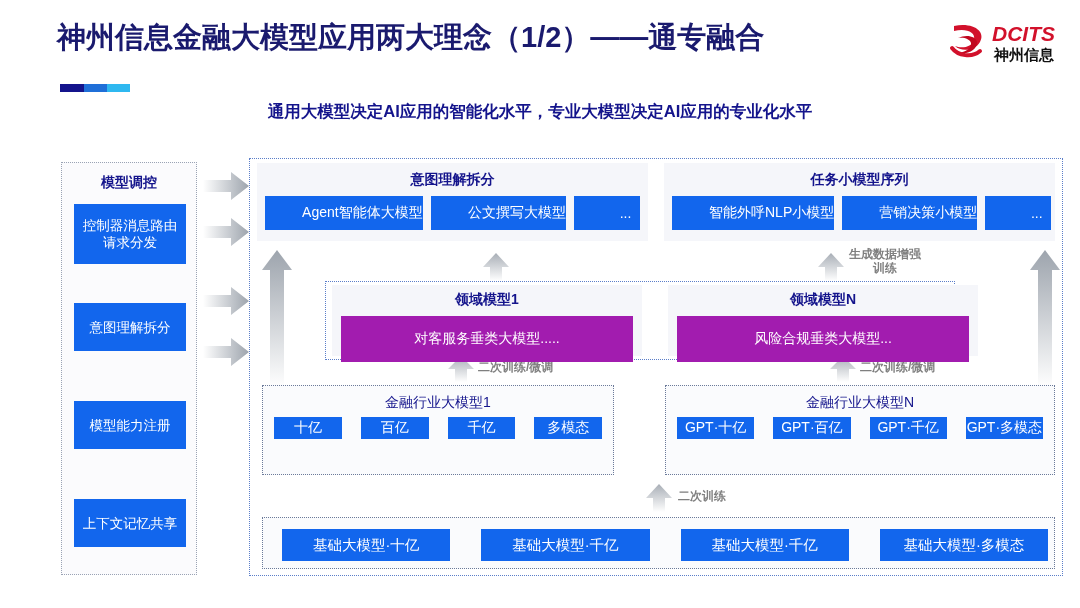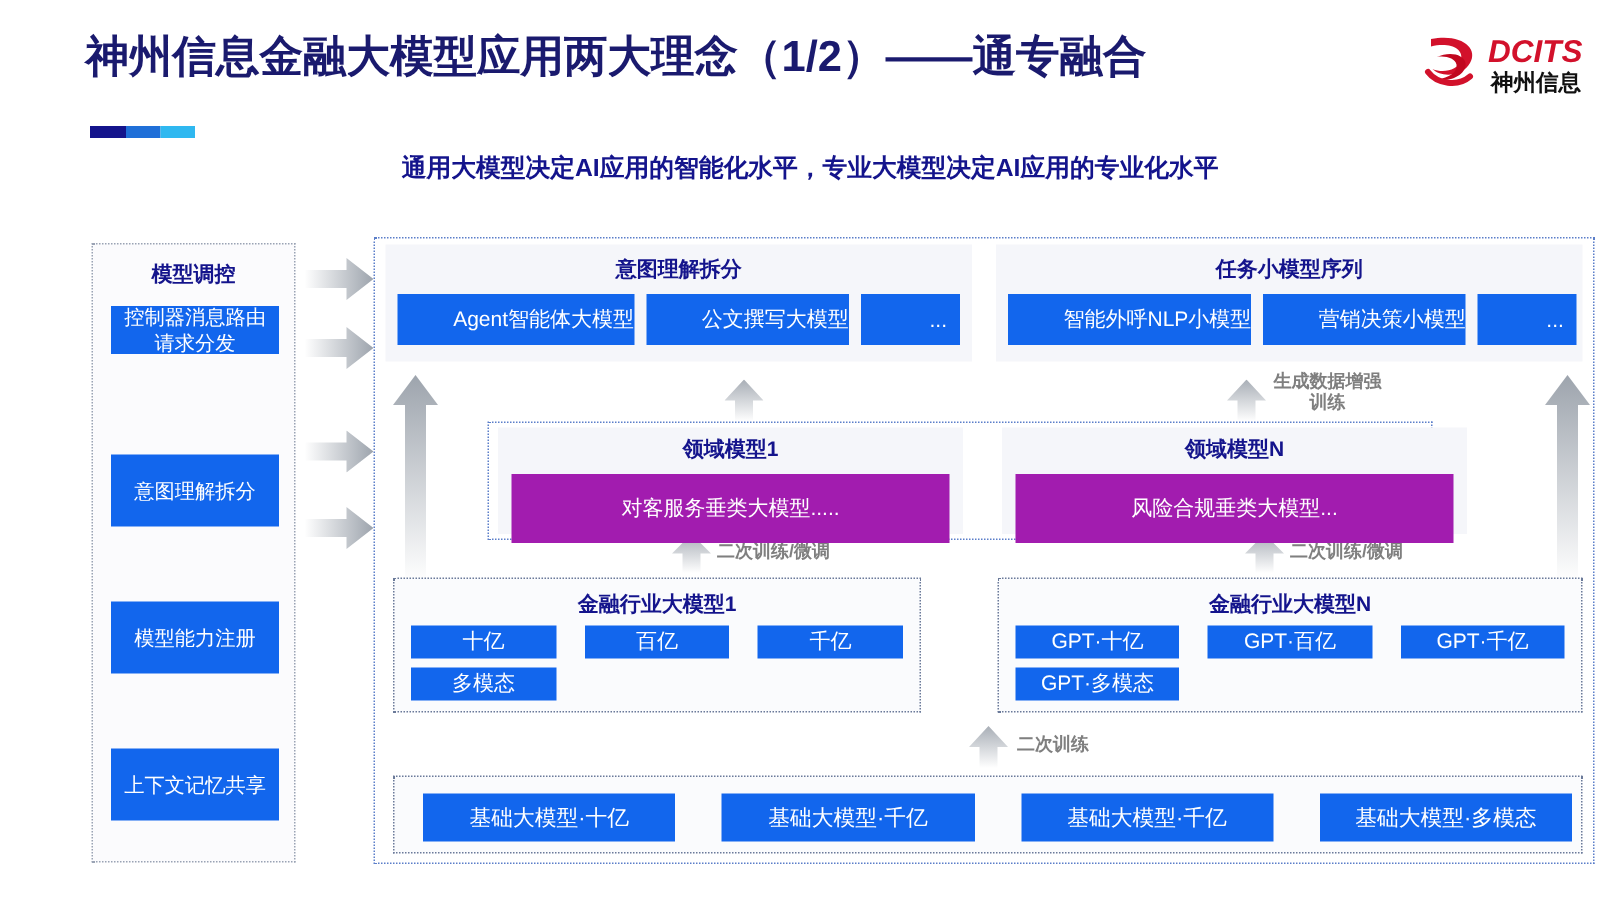--- a/index.html
+++ b/index.html
@@ -48,21 +48,21 @@
     text-align:center;font-size:14px;font-weight:bold;color:#14148c;
   }
   .ctrl-box{
     position:absolute;left:12px;width:112px;
     background:#1266ed;color:#ffffff;
     font-size:13.5px;line-height:17px;
     display:flex;align-items:center;justify-content:center;
     text-align:center;
     box-sizing:border-box;padding:3px 4px;
   }
-  #ctrl-box-0{top:41px;height:32px;}
+  #ctrl-box-0{top:41px;height:60px;}
   #ctrl-box-1{top:140px;height:48px;}
   #ctrl-box-2{top:238px;height:48px;}
   #ctrl-box-3{top:336px;height:48px;}
 
   
   .r-arrow{position:absolute;left:203px;width:46px;height:28px;}
   .r-arrow svg{display:block;}
 
   
   #main-panel{
@@ -114,25 +114,25 @@
   #ind-band-left{
     position:absolute;left:262px;top:385px;width:352px;height:90px;
     border:1.2px dotted #6b7a99;box-sizing:border-box;background:#fafbfd;
   }
   #ind-band-right{
     position:absolute;left:665px;top:385px;width:390px;height:90px;
     border:1.2px dotted #6b7a99;box-sizing:border-box;background:#fafbfd;
   }
   .ind-title{
     position:absolute;top:8px;left:0;width:100%;text-align:center;
-    font-size:14px;font-weight:bold;color:#14148c;
+    font-size:14px;font-weight:normal;color:#14148c;
   }
   .ind-grid{
     position:absolute;top:31px;left:11px;right:11px;
-    display:grid;grid-template-columns:1fr 1fr 1fr;gap:6px 19px;
+    display:grid;grid-template-columns:1fr 1fr 1fr 1fr;gap:6px 19px;
   }
   .ind-cell{
     background:#1266ed;color:#fff;height:22px;font-size:14px;
     display:flex;align-items:center;justify-content:center;white-space:nowrap;
   }
 
   
   #base-band{
     position:absolute;left:262px;top:517px;width:793px;height:52px;
     border:1.2px dotted #6b7a99;box-sizing:border-box;background:#fafbfd;

